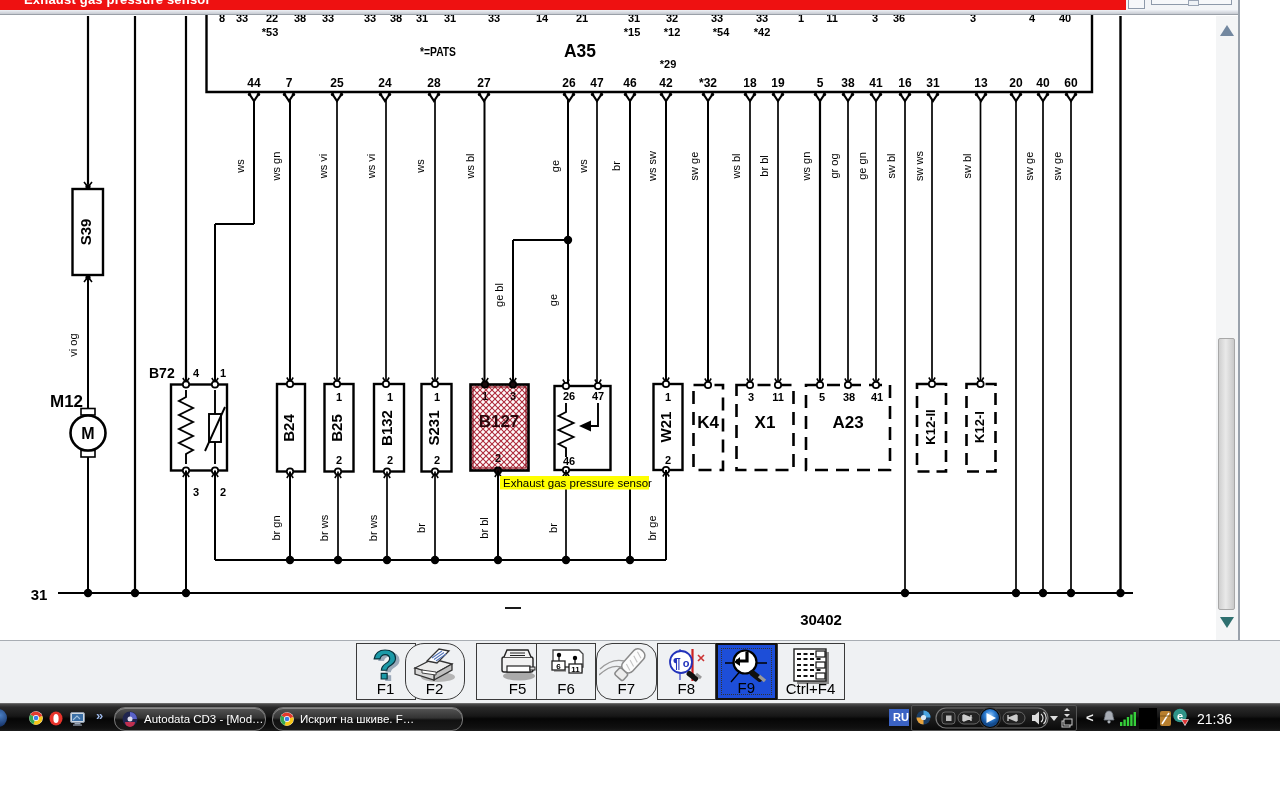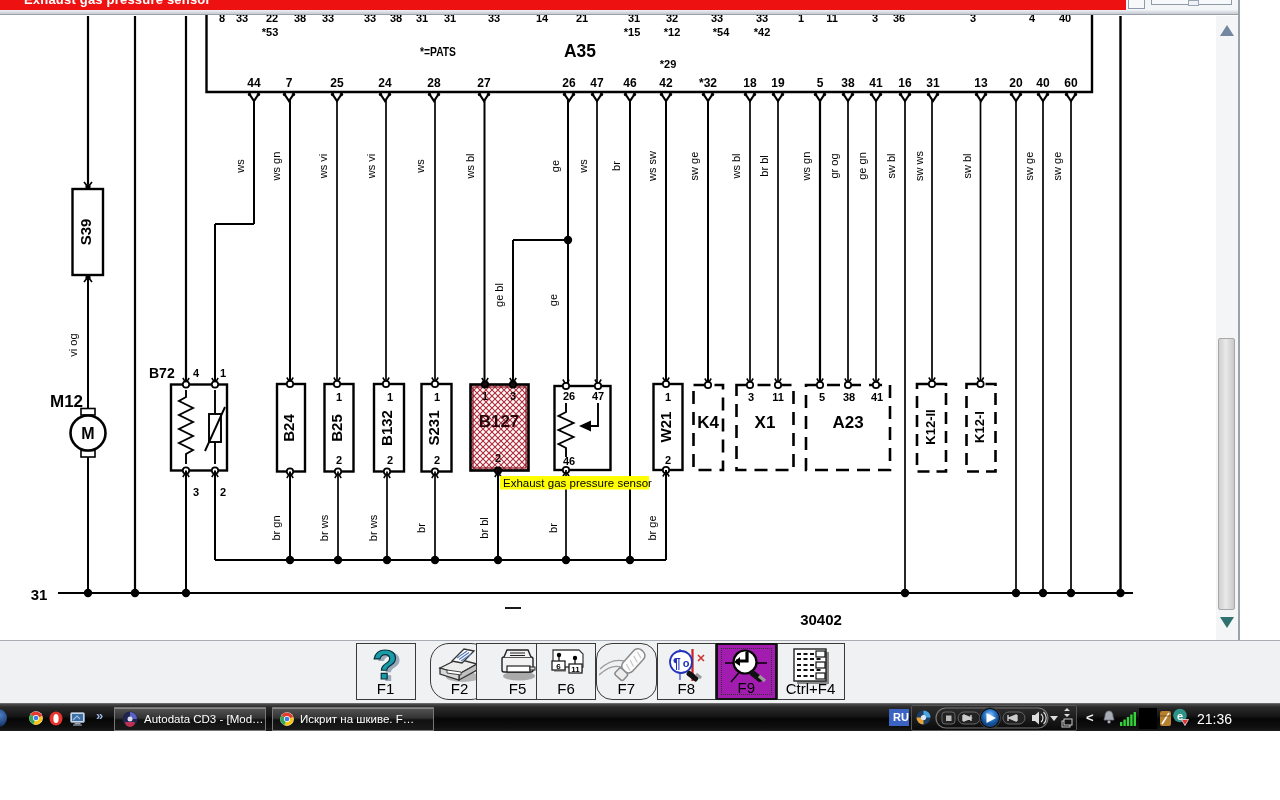--- a/index.html
+++ b/index.html
@@ -7,24 +7,24 @@
 #topfrag {position:absolute;left:1126px;top:0;width:112px;height:10px;background:#f3f5f7}
 #greystrip {position:absolute;left:0;top:10px;width:1238px;height:5px;background:linear-gradient(#eef1f6,#c6cad1);border-bottom:1px solid #9aa0a8}
 #winborder {position:absolute;left:1238px;top:0;width:2px;height:640px;background:#9aa2ac}
 #diagram {position:absolute;left:0;top:0;width:1240px;height:645px;background:#fff}
 #scroll {position:absolute;left:1216px;top:16px;width:22px;height:624px;background:#f4f5f6}
 #thumb {position:absolute;left:2px;top:322px;width:17px;height:272px;background:linear-gradient(90deg,#cfcfcf,#e9e9e9 45%,#c9c9c9);border:1px solid #a8a8a8;border-radius:2px}
 #toolbar {position:absolute;left:0;top:640px;width:1280px;height:63px;background:#eff1f3;border-top:1px solid #a8adb3}
 .tbc {position:absolute;top:2px;height:57px;border:1.5px solid #3a3a3a;margin-left:-1.5px;background:#eff1f3}
 .tbi {position:absolute;left:0;top:3px;width:100%;text-align:center}
 .tbl {position:absolute;left:0;bottom:2px;width:100%;text-align:center;font-size:15px;font-weight:normal;color:#000}
-.sel {background:#a21caf;border:2px solid #111 !important;z-index:3}
+.sel {background:#1d4ed8;border:2px solid #111 !important;z-index:3}
 .focus {position:absolute;left:3px;top:3px;right:3px;bottom:3px;border:1px dotted #333}
 #taskbar {position:absolute;left:0;top:703px;width:1280px;height:28px;background:linear-gradient(#4c4c4c 0%,#2a2a2a 12%,#161616 45%,#060606 55%,#101010 88%,#1c1c1c 100%);border-top:1px solid #6a6a6a}
-.taskbtn {position:absolute;top:3px;height:24px;border:1px solid #787878;border-radius:0;background:linear-gradient(#555 0%,#333 45%,#111 55%,#1a1a1a 100%);color:#fff;font-size:11.5px;display:flex;align-items:center;overflow:hidden;white-space:nowrap;box-shadow:inset 0 1px 0 #888}
+.taskbtn {position:absolute;top:3px;height:24px;border:1px solid #787878;border-radius:11px;background:linear-gradient(#555 0%,#333 45%,#111 55%,#1a1a1a 100%);color:#fff;font-size:11.5px;display:flex;align-items:center;overflow:hidden;white-space:nowrap;box-shadow:inset 0 1px 0 #888}
 .taskbtn .ti {margin:0 6px 0 7px;display:flex}
 .qicon {position:absolute;top:6px;display:flex}
 #belowbar {position:absolute;left:0;top:731px;width:1280px;height:69px;background:#fff}
 text {font-family:"Liberation Sans",sans-serif}
 </style></head><body>
 
 <div id="diagram">
 <svg width="1240" height="645" viewBox="0 0 1240 645" font-family="&quot;Liberation Sans&quot;,sans-serif" style="position:absolute;left:0;top:0">
 <defs>
         <pattern id="hatch" width="6" height="6" patternUnits="userSpaceOnUse">
@@ -590,21 +590,21 @@
 <div id="toolbar">
 
 <div class="tbc" style="left:357px;width:60px;">
       <div class="tbi"><svg width="36" height="40" viewBox="0 0 36 40">
           <text x="21" y="34" font-size="42" font-weight="bold" text-anchor="middle" font-family="&quot;Liberation Serif&quot;,serif" fill="#9aa8b8">?</text>
           <text x="17" y="32" font-size="42" font-weight="bold" text-anchor="middle" font-family="&quot;Liberation Serif&quot;,serif" fill="#1b9aa8" stroke="#06303a" stroke-width="1.2">?</text>
         </svg></div>
       <div class="tbl">F1</div>
     </div>
 
-<div class="tbc" style="left:431px;width:60px;border-radius:19px;">
+<div class="tbc" style="left:406px;width:60px;border-radius:19px;">
       <div class="tbi"><svg width="46" height="36" viewBox="0 0 46 36">
           <ellipse cx="26" cy="30" rx="17" ry="5" fill="#b5b5b5"></ellipse>
           <polygon points="3,21 21,12 40,17 22,27" fill="#ececec" stroke="#333" stroke-width="1.3"></polygon>
           <polygon points="22,27 40,17 40,23 22,33" fill="#c0c0c0" stroke="#333" stroke-width="1.3"></polygon>
           <polygon points="3,21 22,27 22,33 3,27" fill="#d8d8d8" stroke="#333" stroke-width="1.3"></polygon>
           <polygon points="15,14 27,2 37,4 25,16" fill="#fff" stroke="#333" stroke-width="1.3"></polygon>
           <path d="M20,11 L30,4 M22,12.5 L32,5.5 M24,14 L34,7" stroke="#5577bb" stroke-width="1.1"></path>
           <polygon points="10,23 24,25 24,28 10,26" fill="#fff" stroke="#444" stroke-width="1"></polygon>
         </svg></div>
       <div class="tbl">F2</div>
@@ -730,21 +730,21 @@
 
   <div class="taskbtn" style="left:114px;width:152px"><span class="ti">
         <svg width="16" height="16" viewBox="0 0 16 16">
           <circle cx="8" cy="8" r="7.5" fill="#20254f"></circle>
           <path d="M8,1 A7,7 0 0,1 15,8 L8,8 Z" fill="#5a62c8"></path>
           <path d="M3,11 a5,5 0 0,0 10,0" fill="#c03050"></path>
           <circle cx="8" cy="8" r="2.5" fill="#dde"></circle>
         </svg>
       </span>Autodata CD3 - [Mod…</div>
 
-  <div class="taskbtn" style="left:272px;width:162px"><span class="ti">
+  <div class="taskbtn" style="left:272px;width:191px"><span class="ti">
         <svg width="14" height="14" viewBox="0 0 14 14">
           <circle cx="7" cy="7" r="6.8" fill="#fff"></circle>
           <path d="M7,7 L1.3,3.5 A6.8,6.8 0 0,1 13.3,5.3 Z" fill="#e33b2e"></path>
           <path d="M7,7 L13.3,5.3 A6.8,6.8 0 0,1 4.4,13.3 Z" fill="#f7c617"></path>
           <path d="M7,7 L4.4,13.3 A6.8,6.8 0 0,1 1.3,3.5 Z" fill="#38a852"></path>
           <circle cx="7" cy="7" r="3" fill="#fff"></circle>
           <circle cx="7" cy="7" r="2.3" fill="#3b7de8"></circle>
         </svg>
       </span>Искрит на шкиве. F…</div>
 

